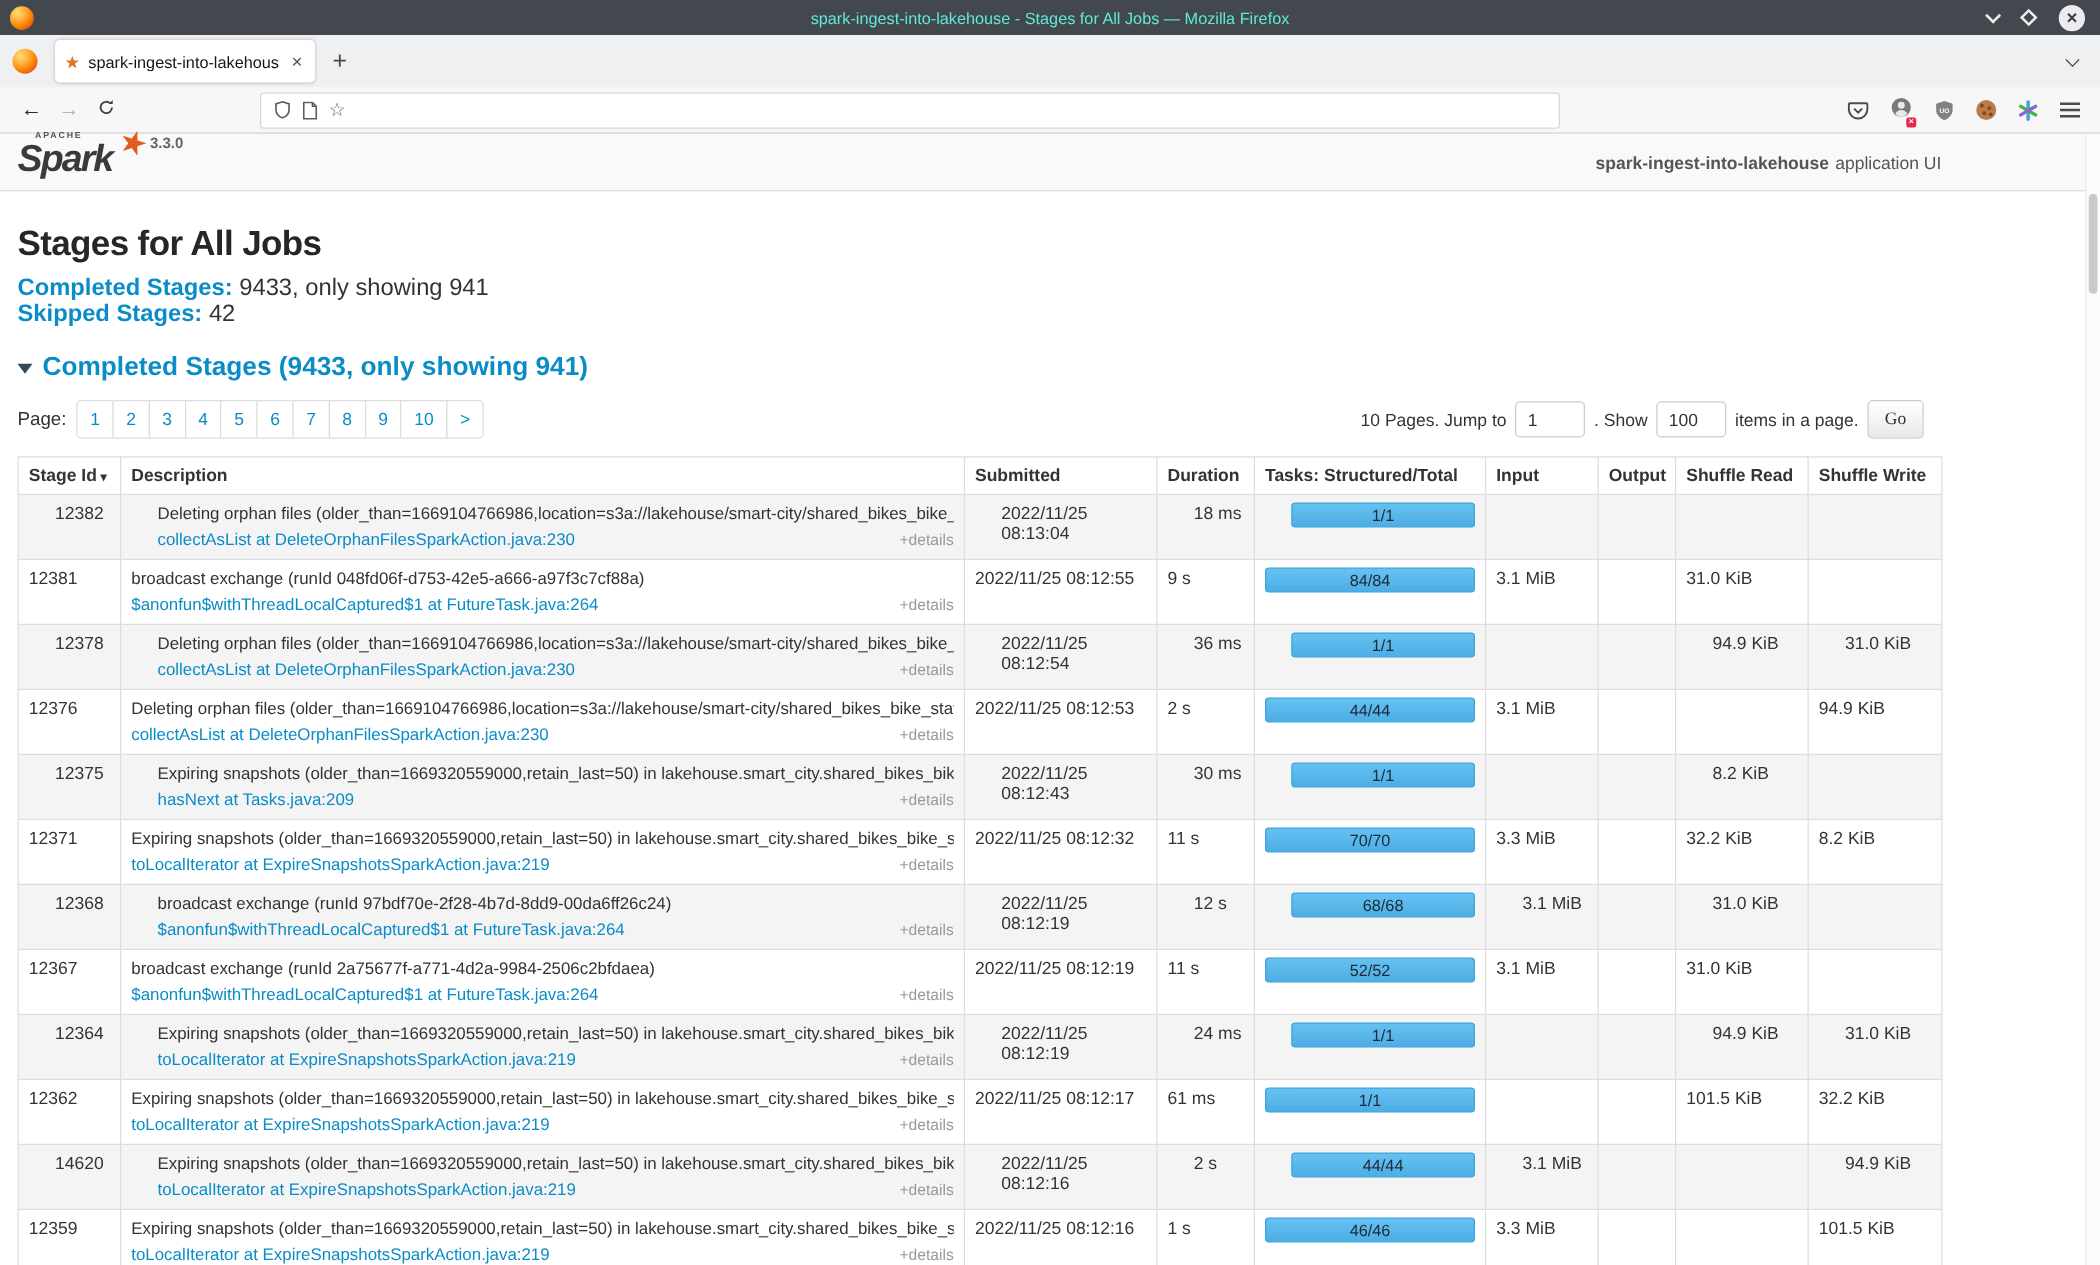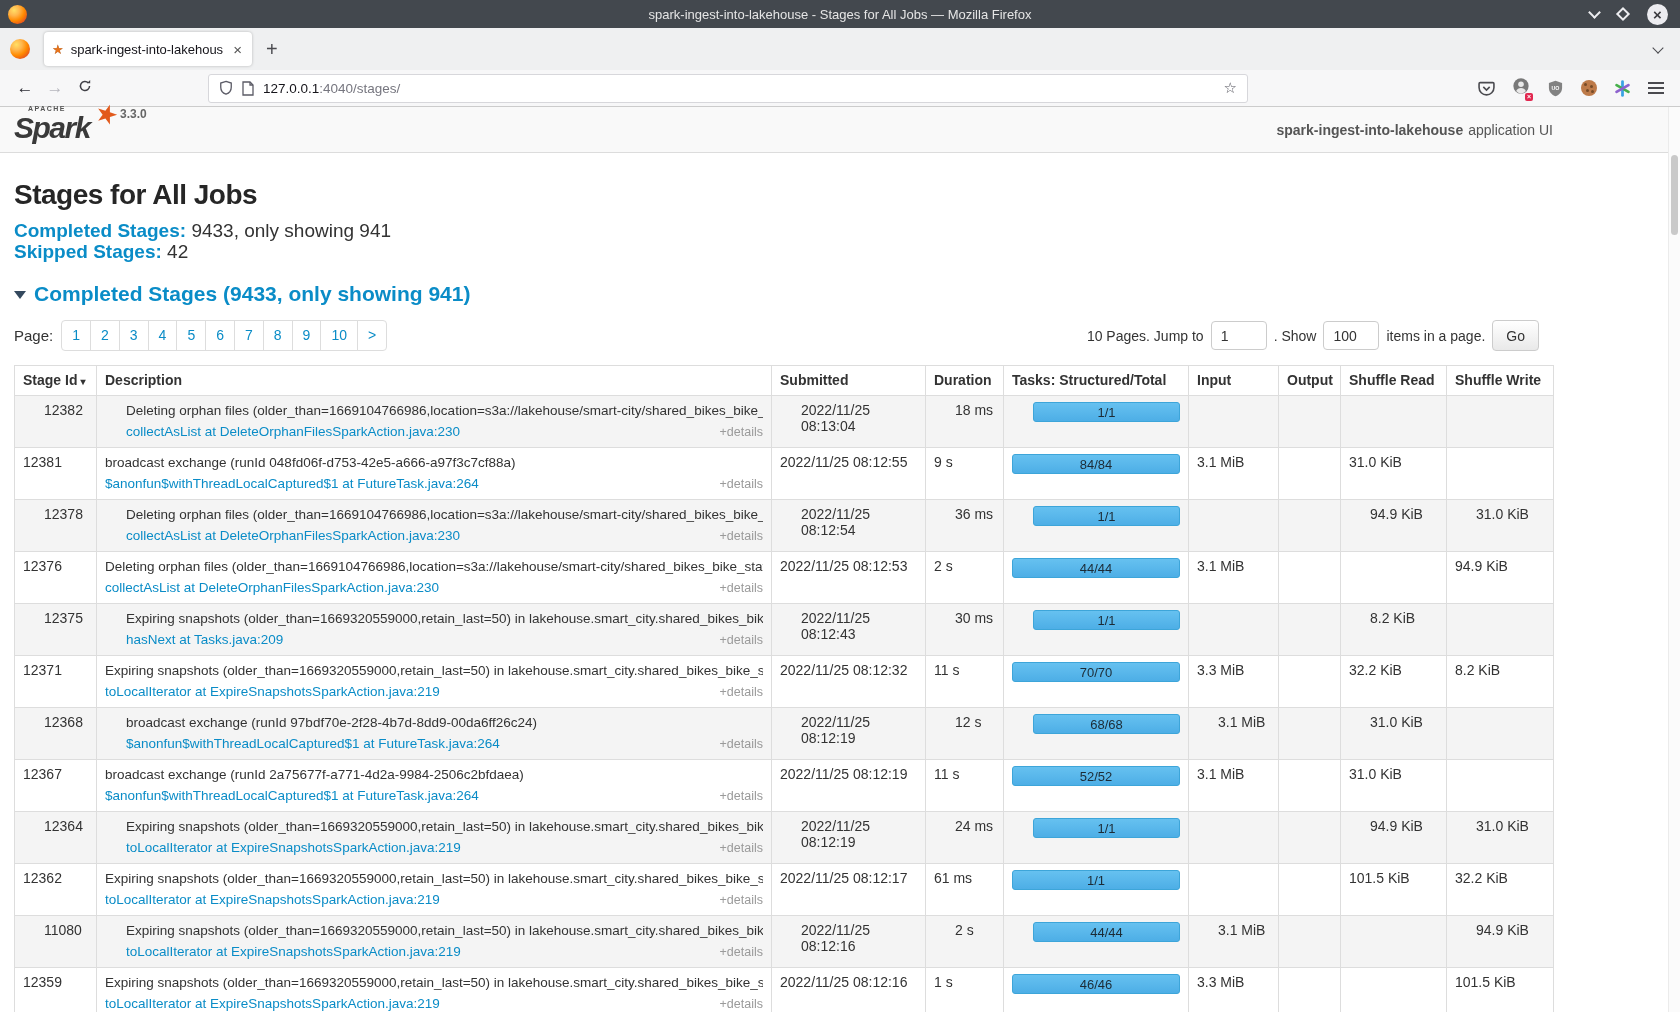--- a/index.html
+++ b/index.html
@@ -3,21 +3,21 @@
 <meta charset="utf-8">
 <style>
   * { margin:0; padding:0; box-sizing:border-box; }
   html,body { width:1680px; height:1012px; overflow:hidden; }
   body { font-family:"Liberation Sans", sans-serif; background:#fff; position:relative; }
 
   
   .titlebar { height:28px; background:#43484e; display:flex; align-items:center; padding:0 8px; position:relative; }
   .fx-logo { width:19px; height:19px; border-radius:50%;
     background: radial-gradient(circle at 32% 28%, #ffe066 0%, #ffb64d 28%, #ff8a00 55%, #e8571c 78%, #c9421d 100%); }
-  .win-title { position:absolute; left:0; right:0; text-align:center; color:#e5e5e5; font-size:13px; pointer-events:none; }
+  .win-title { position:absolute; left:0; right:0; text-align:center; color:#5eead4; font-size:13px; pointer-events:none; }
   .win-ctrls { margin-left:auto; display:flex; align-items:center; gap:19px; padding-right:4px; z-index:2; }
   .chev { width:9px; height:9px; border-right:2px solid #ededf0; border-bottom:2px solid #ededf0; transform:rotate(45deg); margin-top:-4px; }
   .diamond { width:10px; height:10px; border:2px solid #ededf0; transform:rotate(45deg); }
   .close-circle { width:21px; height:21px; border-radius:50%; background:#ececf0; color:#3b3b40; font-size:15px; font-weight:bold; display:flex; align-items:center; justify-content:center; line-height:1; }
 
   .tabbar { height:42px; background:#eff0f1; display:flex; align-items:center; padding:0 10px; position:relative; }
   .fx-logo-sm { width:20px; height:20px; border-radius:50%; margin-right:14px;
     background: radial-gradient(circle at 32% 28%, #ffe066 0%, #ffb64d 28%, #ff8a00 55%, #e8571c 78%, #c9421d 100%); }
   .tab { width:208px; height:34px; background:#fff; border-radius:4px; box-shadow:0 0 3px rgba(0,0,0,.25); display:flex; align-items:center; padding:0 8px; gap:7px; }
   .tab-fav { color:#e8731a; font-size:13px; line-height:1; text-shadow:0 0 0 #888; }
@@ -66,21 +66,21 @@
   .section-title { font-size:21px; font-weight:bold; color:#0a8cc7; }
 
   .pag-row { display:flex; align-items:center; margin-top:14px; }
   .pag-label { font-size:15px; color:#333; margin-right:8px; }
   .pager { display:inline-flex; }
   .pager a { display:block; min-width:28px; padding:6px 10px 7px; text-align:center; border:1px solid #ddd; margin-left:-1px; background:#fff; color:#0a8cc7; font-size:14px; text-decoration:none; }
   .pager a:first-child { border-radius:4px 0 0 4px; margin-left:0; }
   .pager a:last-child { border-radius:0 4px 4px 0; }
   .pag-right { margin-left:auto; display:flex; align-items:center; gap:7px; font-size:14px; color:#333; padding-right:127px; }
   .pag-input { width:56px; height:29px; border:1px solid #ccc; border-radius:4px; padding:0 9px; font-size:14px; color:#333; font-family:inherit; }
-  .go-btn { height:31px; padding:0 13px; border:1px solid #ccc; border-radius:4px; background:linear-gradient(#ffffff,#e9e9e9); font-size:14px; color:#333; font-family:Liberation Sans, sans-serif; }
+  .go-btn { height:31px; padding:0 13px; border:1px solid #ccc; border-radius:4px; background:linear-gradient(#ffffff,#e9e9e9); font-size:14px; color:#333; font-family:Liberation Serif, serif; }
 
   
   table.stages { border-collapse:collapse; table-layout:fixed; width:1539px; margin-top:14px; }
   .stages th, .stages td { border:1px solid #ddd; vertical-align:top; text-align:left; }
   .stages th { font-size:14px; font-weight:bold; color:#333; padding:6px 8px; height:30px; }
   .stages td { padding:6px 8px; height:48px; font-size:14px; color:#333; }
   .stages tr.stripe td { background:#f4f4f4;padding-left:29px; }
   .sort-arrow { font-size:10px; margin-left:3px; }
   .c0{width:82px}.c1{width:675px}.c2{width:154px}.c3{width:78px}.c4{width:185px}.c5{width:90px}.c6{width:62px}.c7{width:106px}.c8{width:107px}
   .desc-line { font-size:13.5px; color:#333; white-space:nowrap; overflow:hidden; line-height:18px; }
@@ -130,21 +130,20 @@
       </svg>
   </span>
   <div class="urlbox">
     <svg width="14" height="16" viewBox="0 0 16 18">
         <path d="M8 1.5 14 3.4v4.8c0 3.9-2.5 6.8-6 7.9-3.5-1.1-6-4-6-7.9V3.4z" fill="none" stroke="#5b5b66" stroke-width="1.5"></path>
       </svg>
     <svg width="12" height="15" viewBox="0 0 12 15">
         <path d="M1 1h7l3 3v10H1z" fill="none" stroke="#5b5b66" stroke-width="1.3"></path>
         <path d="M8 1v3h3" fill="none" stroke="#5b5b66" stroke-width="1.3"></path>
       </svg>
-    <span class="url-text"><span>127.0.0.1</span><span class="dim">:4040/stages/</span></span>
     <span class="bookmark-star">☆</span>
   </div>
   <div class="tb-icons">
     <svg width="17" height="17" viewBox="0 0 16 16">
         <path d="M2 2.5h12c.6 0 1 .4 1 1v3.5a7 7 0 0 1-14 0V3.5c0-.6.4-1 1-1z" fill="none" stroke="#4a4a4f" stroke-width="1.5"></path>
         <path d="M5 6.5l3 3 3-3" fill="none" stroke="#4a4a4f" stroke-width="1.5"></path>
       </svg>
     <span class="acct">
       <svg width="18" height="18" viewBox="0 0 20 20">
           <circle cx="10" cy="10" r="8.5" fill="#797979"></circle>
@@ -475,21 +474,21 @@
         <span class="progress-label">1/1</span>
       </div>
     </td>
     <td></td>
     <td></td>
     <td>101.5 KiB</td>
     <td>32.2 KiB</td>
   </tr>
 
   <tr class="stripe">
-    <td>11080</td>
+    <td>14620</td>
     <td>
       <div class="desc-line">Expiring snapshots (older_than=1669320559000,retain_last=50) in lakehouse.smart_city.shared_bikes_bike_sta...</div>
       <div class="link-line">
         <a href="#">toLocalIterator at ExpireSnapshotsSparkAction.java:219</a>
         <span class="details-toggle">+details</span>
       </div>
     </td>
     <td>2022/11/25 08:12:16</td>
     <td>2 s</td>
     <td>

